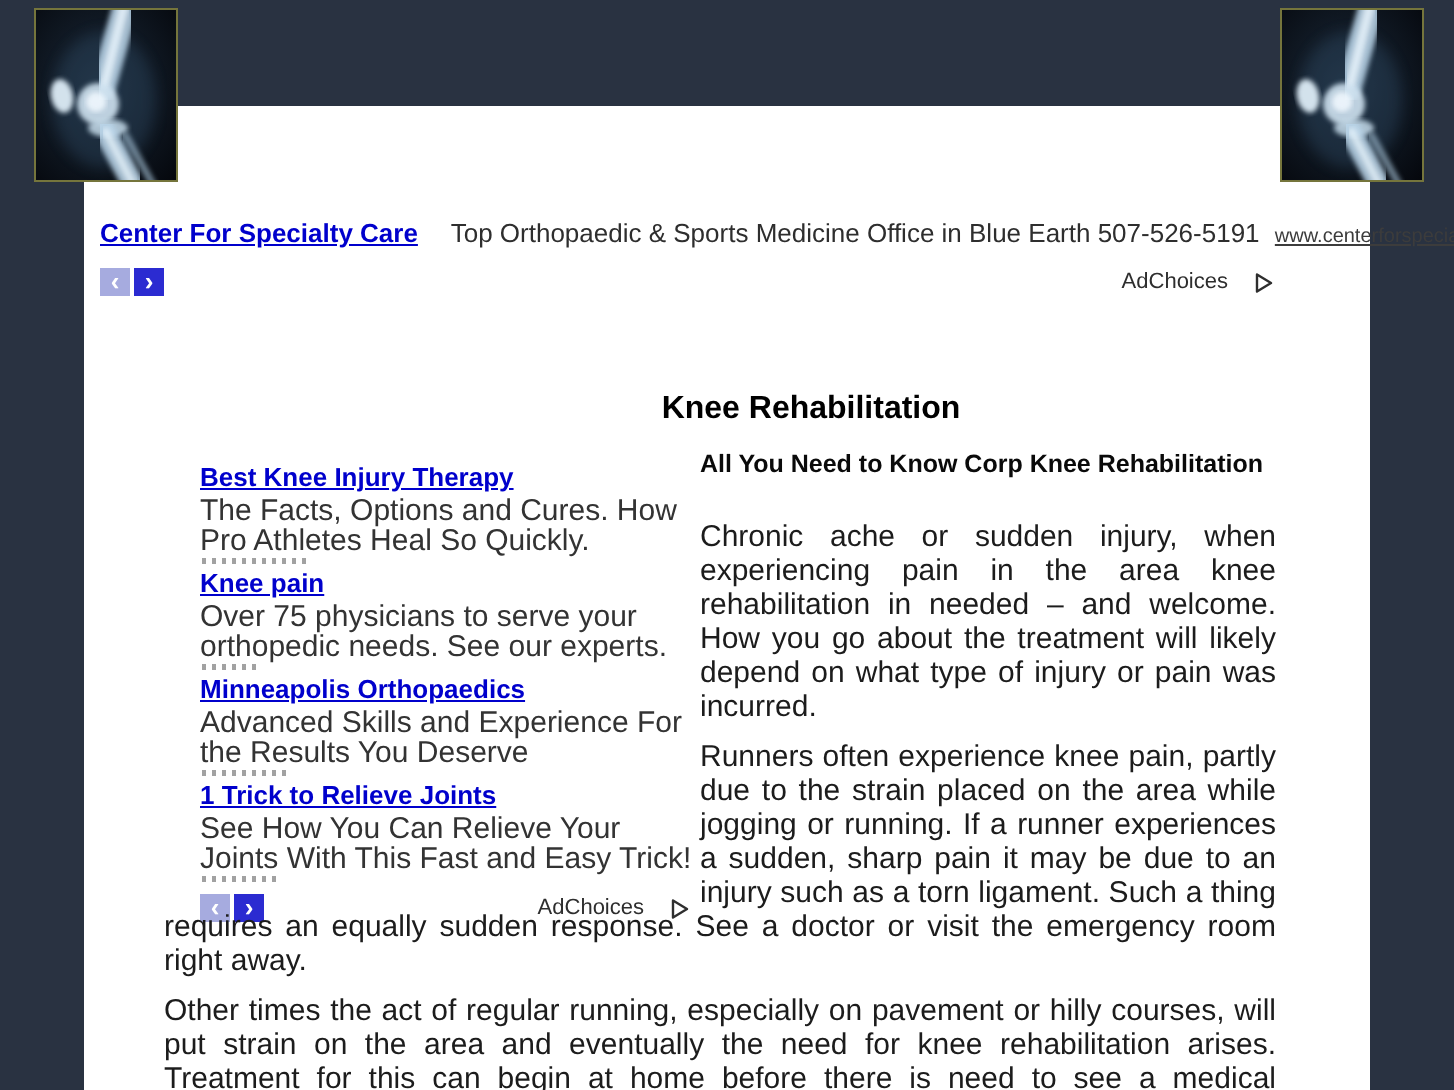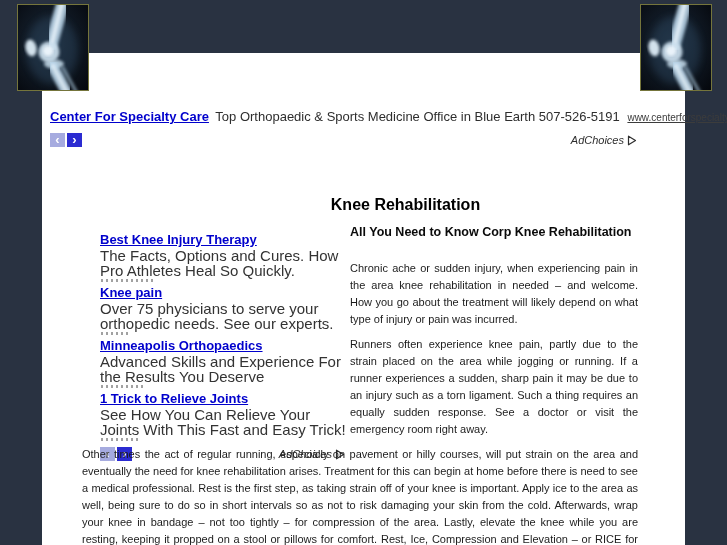--- a/index.html
+++ b/index.html
@@ -7,46 +7,46 @@
         font-family:"Liberation Sans",sans-serif;}
   .white-strip{position:absolute;left:88px;top:53px;width:552px;height:37px;background:#ffffff;}
   .white-main{position:absolute;left:42px;top:90px;width:643px;height:455px;background:#ffffff;}
   .xray{position:absolute;top:4px;width:70px;height:85px;border:1px solid #75753c;background:#05070c;}
   .xray.left{left:17px}
   .xray.right{left:640px}
 
   
   .top-ads{position:absolute;left:46px;top:109px;width:591px;}
   .ad-row{padding-left:4px;font-size:13px;line-height:15px;margin-bottom:7px;color:#2e2e2e;white-space:nowrap;}
-  .ad-title{color:#0000cc;font-weight:bold;text-decoration:underline;margin-right:3px;cursor:pointer;}
+  .ad-title{color:#0000cc;font-weight:bold;text-decoration:underline;margin-right:13px;cursor:pointer;}
   .ad-url{color:#3c3c3c;font-size:10px;text-decoration:underline;margin-left:4px;cursor:pointer;}
   .ads-footer{display:flex;align-items:center;margin-top:8px;padding-left:4px;}
   .pager{display:flex;gap:2px;}
   .pager .btn{width:15px;height:14px;line-height:13px;text-align:center;color:#ffffff;
               font-weight:bold;font-size:13px;cursor:pointer;user-select:none;}
   .btn.prev{background:#a6abdf;}
   .btn.next{background:#2b2bd1;}
-  .adchoices{margin-left:auto;display:flex;align-items:center;gap:3px;font-size:11px;color:#2e2e2e;cursor:pointer;font-style:italic;}
+  .adchoices{margin-left:auto;display:flex;align-items:center;gap:13px;font-size:11px;color:#2e2e2e;cursor:pointer;}
 
   .page-title{position:absolute;left:42px;top:196px;width:727px;text-align:center;
               font-size:16px;font-weight:bold;color:#000000;}
 
   
   .article{position:absolute;left:82px;top:224px;width:556px;color:#1c1c1c;}
   .ad-float{float:left;width:268px;height:216px;box-sizing:border-box;padding:6px 0 0 18px;}
   .side-ad{margin-bottom:1px;}
   .side-ad .s-title{display:inline-block;font-size:13px;font-weight:bold;color:#0000cc;
                     text-decoration:underline;line-height:16px;cursor:pointer;}
   .side-ad .s-desc{font-size:15px;line-height:15px;color:#333333;}
   .clip-frag{height:3px;overflow:hidden;margin:1px 0 1px 1px;opacity:.55;
              background:repeating-linear-gradient(90deg,#555 0 2px,transparent 2px 5px);}
   .float-footer{display:flex;align-items:center;margin-top:6px;padding-right:5px;}
 
   .art-heading{font-size:12.5px;font-weight:bold;line-height:16px;margin:0 0 20px 0;color:#0a0a0a;}
-  .article p{font-size:11px;line-height:17px;text-align:justify;margin:0 0 8px 0;}
+  .article p{font-size:15px;line-height:17px;text-align:justify;margin:0 0 8px 0;}
   .adch-icon{display:inline-block;}
 </style>
 </head>
 <body>
 
 <div class="page">
 
   <div class="white-strip"></div>
   <div class="white-main"></div>
 

